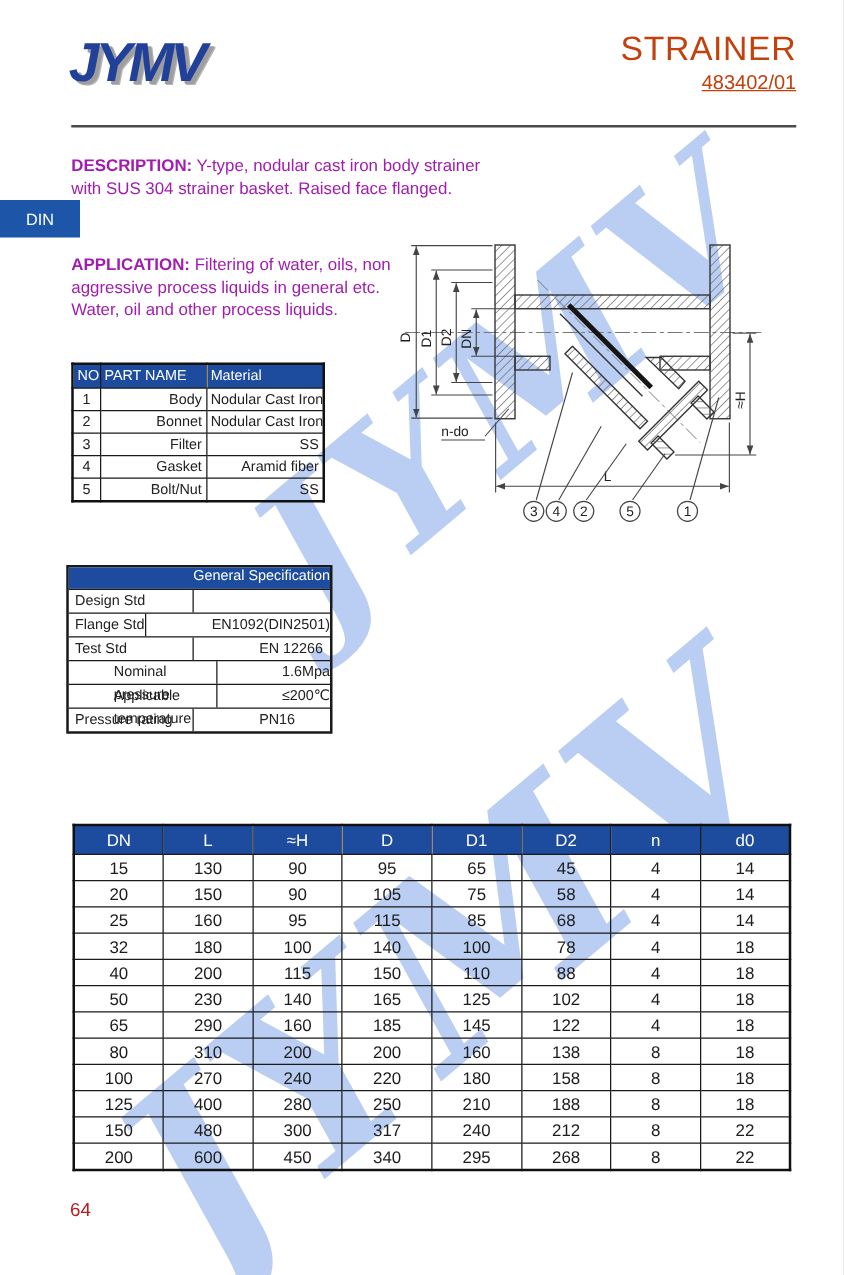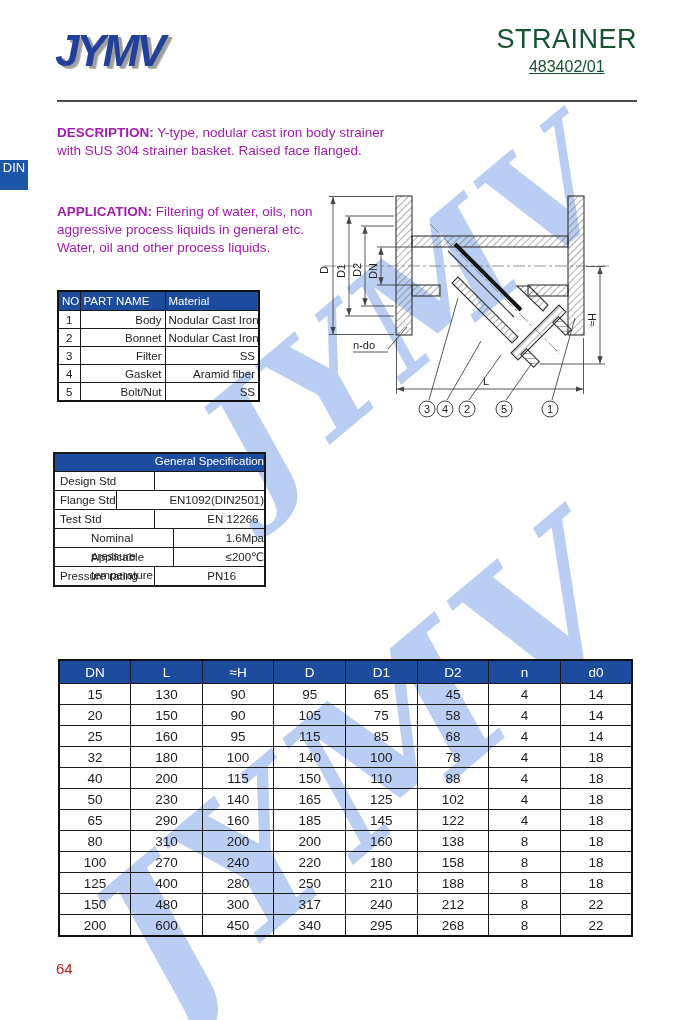--- a/index.html
+++ b/index.html
@@ -16,34 +16,34 @@
   .wm{position:absolute;z-index:0;font-family:"DejaVu Serif","Liberation Serif",serif;
       font-weight:bold;font-style:italic;color:rgba(127,165,232,0.55);
       white-space:nowrap;line-height:1;letter-spacing:0.04em;transform:rotate(-40deg);}
   #wm-top{left:168px;top:233px;font-size:150px;}
   #wm-bottom{left:50px;top:668px;font-size:195px;}
 
   
   #logo{left:55px;top:26px;font-size:44px;font-weight:bold;font-style:italic;
         letter-spacing:-3px;color:var(--logo-blue);
         text-shadow:3px 2px 0 #9e9e9e,4px 3px 0 #b5b5b5;}
-  #title-block{right:38px;top:24px;text-align:center;color:#14532d;margin-left:30px;}
+  #title-block{right:38px;top:24px;text-align:right;color:#c2410c;margin-left:30px;}
   #doc-title{font-size:27px;letter-spacing:0.5px;}
   #doc-number{font-size:16px;margin-top:3px;text-decoration:underline;}
   #header-rule{left:57px;top:100px;width:580px;height:2px;background:#4a4a4a;}
 
   
   .para{font-size:13.5px;line-height:1.32;color:#a21caf;}
   #description{left:57px;top:124px;width:334px;}
   #application{left:57px;top:203px;width:272px;}
   .para b{font-weight:bold;}
 
   
-  #din-tab{left:0;top:160px;width:28px;height:30px;background:var(--din-blue);
-           color:#fff;font-size:13px;display:flex;align-items:flex-start;justify-content:center;}
+  #din-tab{left:0;top:160px;width:64px;height:30px;background:var(--din-blue);
+           color:#fff;font-size:13px;display:flex;align-items:center;justify-content:center;}
 
   
   table{border-collapse:collapse;table-layout:fixed;background:transparent;}
   th,td{border:1.5px solid #1a1a1a;overflow:hidden;white-space:nowrap;}
   th{background:var(--hdr-blue);color:#fff;font-weight:normal;}
 
   
   #parts-table{left:57px;top:290px;width:201px;font-size:11.5px;border:2px solid #111;}
   #parts-table th{text-align:left;padding:2px 3px;height:14px;}
   #parts-table td{padding:2px 3px;height:13px;color:#222;text-align:right;}

